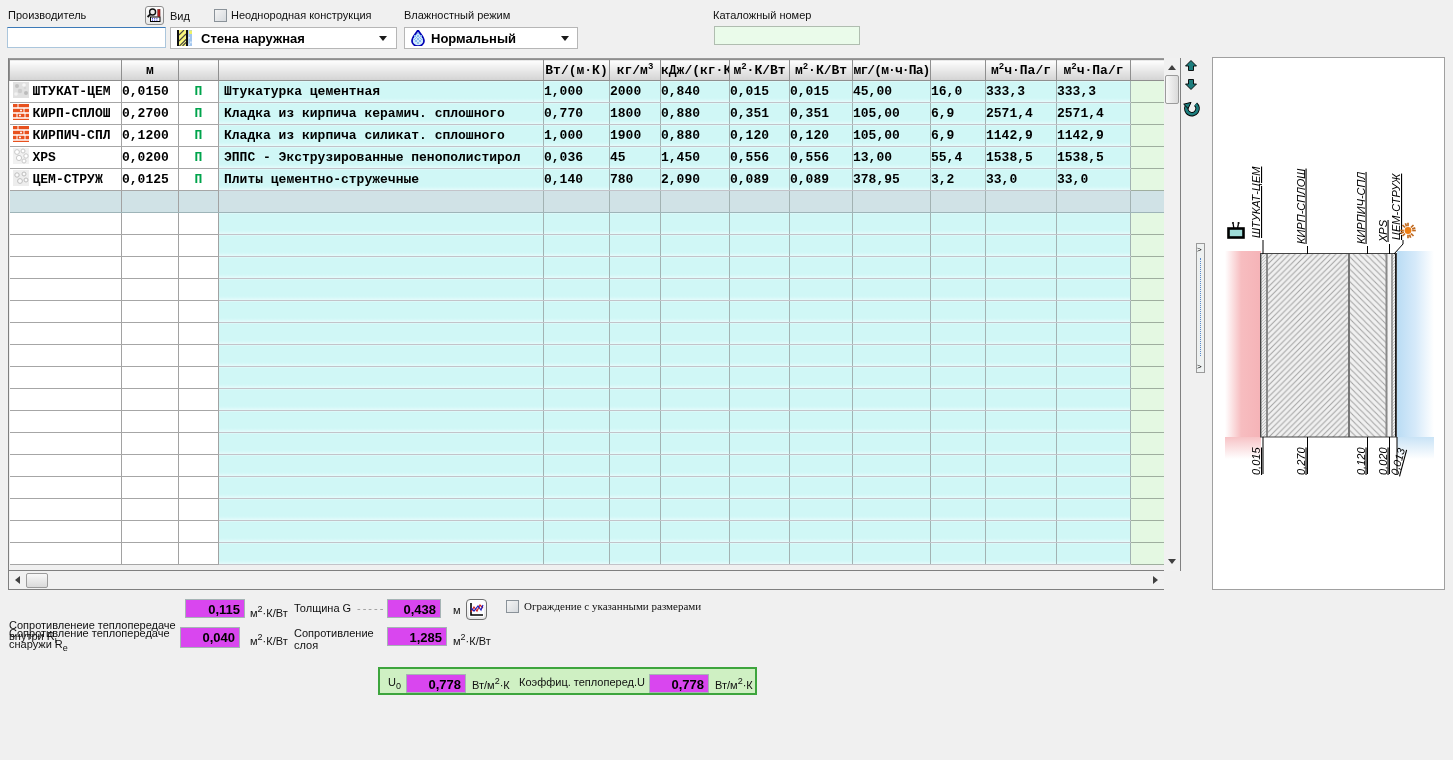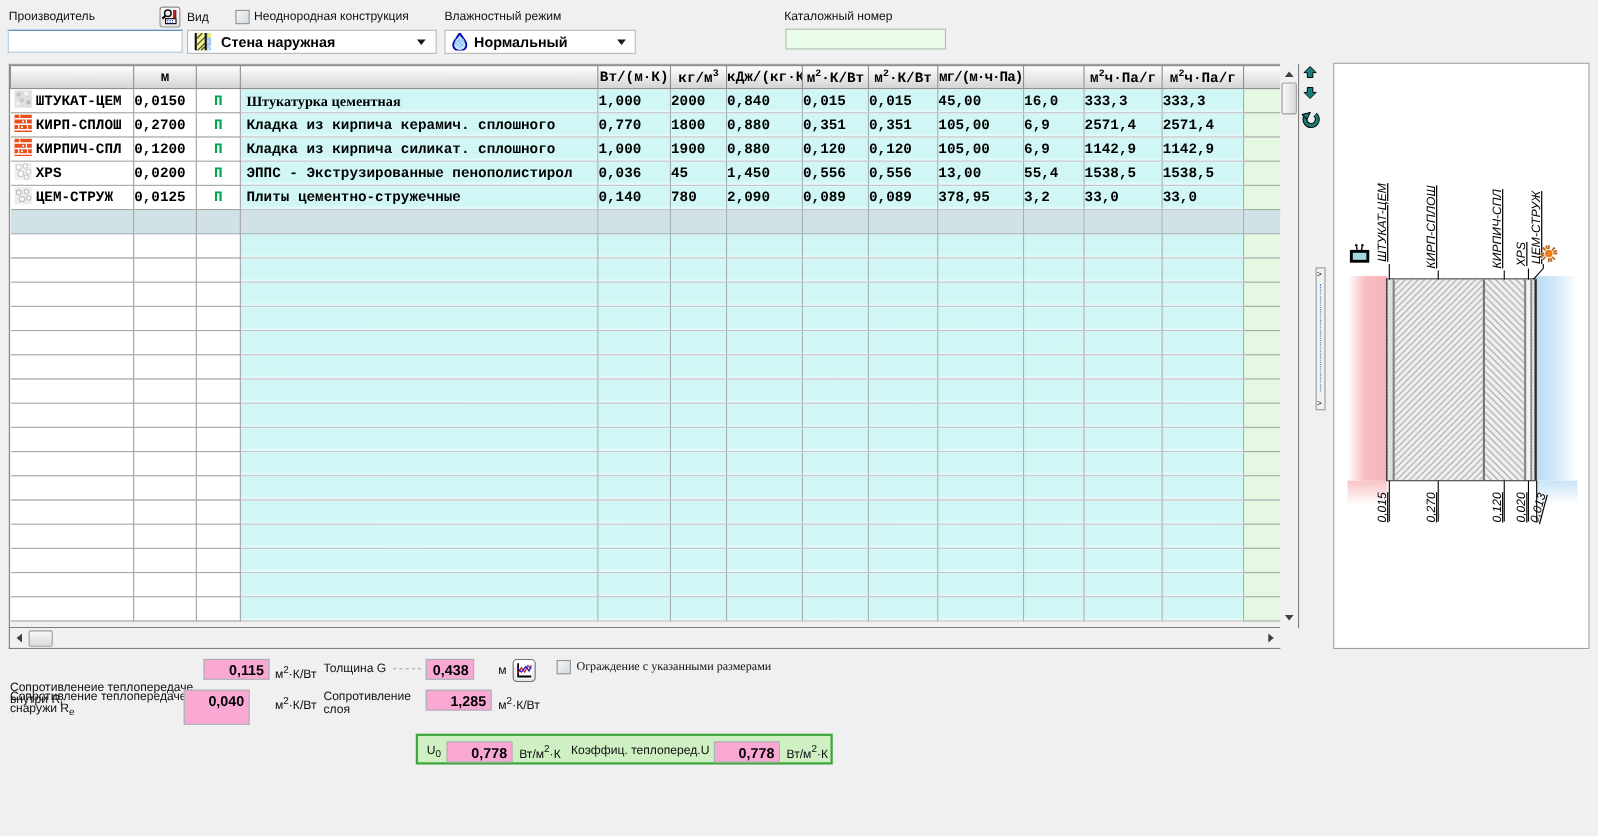--- a/index.html
+++ b/index.html
@@ -25,21 +25,21 @@
 tr.sel td{background:#d0e2e6 !important;border-bottom:1px solid #9eb4b8;}
 td.r{text-align:left;}
 .ic{display:inline-block;vertical-align:-3px;margin-left:3px;margin-right:4px;}
 .pp{color:#00a44c;text-align:center;}
 sup{font-size:9px;} sub{font-size:9px;}
 
 .sbtrack{position:absolute;background:#f1f1f1;}
 .sbthumb{position:absolute;border:1px solid #9b9b9b;border-radius:2px;background:linear-gradient(90deg,#f8f8f8,#dadada);box-sizing:border-box;}
 .arr{position:absolute;width:0;height:0;}
 
-.vin{position:absolute;box-sizing:border-box;background:#f9a8d4;border:1px solid #a5b4b4;font-size:13px;font-weight:bold;text-align:right;padding-right:4px;padding-top:2px;}
+.vin{position:absolute;box-sizing:border-box;background:#d946ef;border:1px solid #a5b4b4;font-size:13px;font-weight:bold;text-align:right;padding-right:4px;padding-top:2px;}
 </style></head>
 <body>
 
 <div class="abs lbl" style="left:8px;top:9px;">Производитель</div>
 <div class="abs txtin" style="left:7px;top:27px;width:157px;height:19px;"></div>
 <div class="btn" style="left:145px;top:6px;width:19px;height:19px;">
 <svg width="17" height="17" viewBox="0 0 17 17" style="position:absolute;left:0px;top:0px;">
  <rect x="4.5" y="10" width="9.5" height="4.5" fill="#fff" stroke="#000" stroke-width="1"></rect>
  <path d="M6 11.6 h6.5 M6 13.2 h6.5" stroke="#3030d0" stroke-width="1" stroke-dasharray="1 1.2"></path>
  <rect x="11.8" y="2.5" width="2.2" height="7" fill="#c02020" stroke="#601010" stroke-width="0.6"></rect>
@@ -118,21 +118,21 @@
                 <rect width="16" height="16" fill="#e0e0e0"></rect>
                 <circle cx="4" cy="4" r="2" fill="#c2c2c2"></circle>
                 <circle cx="11" cy="3" r="1.8" fill="#f6f6f6"></circle>
                 <circle cx="7" cy="9" r="2.2" fill="#cccccc"></circle>
                 <circle cx="13" cy="11" r="2" fill="#bbbbbb"></circle>
                 <circle cx="3" cy="12" r="1.8" fill="#f2f2f2"></circle>
                 <circle cx="12" cy="6" r="1.2" fill="#d5d5d5"></circle>
               </svg></span>ШТУКАТ-ЦЕМ</td>
 <td class="w r" style="padding-right:5px;">0,0150</td>
           <td class="w pp">П</td>
-<td class="c" style="padding-left:5px;font-family:Liberation Serif, serif;">Штукатурка цементная</td>
+<td class="c" style="padding-left:5px;">Штукатурка цементная</td>
 <td class="c r" style="padding-right:7px;">1,000</td>
           <td class="c r" style="padding-right:6px;">2000</td>
 <td class="c r" style="padding-right:7px;">0,840</td>
           <td class="c r" style="padding-right:7px;">0,015</td>
 <td class="c r" style="padding-right:7px;">0,015</td>
           <td class="c r" style="padding-right:9px;">45,00</td>
 <td class="c r" style="padding-right:8px;">16,0</td>
           <td class="c r" style="padding-right:9px;">333,3</td>
 <td class="c r" style="padding-right:9px;">333,3</td>
           <td class="g"></td>
@@ -636,35 +636,35 @@
  </g>
 </g>
 </svg>
 </div>
 
 <div class="abs lbl" style="left:9px;top:620px;line-height:11px;">Сопротивленеие теплопередаче<br>внутри R<sub>i</sub></div>
 <div class="vin" style="left:185px;top:599px;width:60px;height:19px;">0,115</div>
 <div class="abs lbl" style="left:250px;top:604px;">м<sup>2</sup>·К/Вт</div>
 <div class="abs lbl" style="left:294px;top:602px;">Толщина G</div>
 <div class="abs lbl" style="left:357px;top:602px;color:#999;letter-spacing:2px;">-----</div>
-<div class="vin" style="left:387px;top:599px;width:44px;height:19px;">0,438</div>
+<div class="vin" style="left:387px;top:599px;width:54px;height:19px;">0,438</div>
 <div class="abs lbl" style="left:453px;top:604px;">м</div>
 <div class="btn" style="left:466px;top:599px;width:21px;height:21px;border-color:#707070;border-radius:4px;">
  <svg width="15" height="15" style="position:absolute;left:2px;top:2px;">
   <rect width="15" height="15" fill="#fdfdff"></rect>
   <path d="M2 1 V13 H14" stroke="#000" stroke-width="1.6" fill="none"></path>
   <path d="M2 10 L5 5 L8 9 L11 3 L14 6" stroke="#d02020" stroke-width="1.2" fill="none"></path>
   <path d="M2 6 L5 9 L9 4 L12 8 L14 3" stroke="#2020c0" stroke-width="1.2" fill="none"></path>
  </svg>
 </div>
 <div class="cb" style="left:506px;top:600px;"></div>
 <div class="abs lbl" style="left:524px;top:600px;font-family:Liberation Serif, serif;">Ограждение с указанными размерами</div>
 
 <div class="abs lbl" style="left:9px;top:628px;line-height:11px;">Сопротивление теплопередаче<br>снаружи R<sub>e</sub></div>
-<div class="vin" style="left:167px;top:627px;width:60px;height:32px;">0,040</div>
+<div class="vin" style="left:180px;top:627px;width:60px;height:21px;">0,040</div>
 <div class="abs lbl" style="left:250px;top:632px;">м<sup>2</sup>·К/Вт</div>
 <div class="abs lbl" style="left:294px;top:627px;line-height:12px;">Сопротивление<br>слоя</div>
 <div class="vin" style="left:387px;top:627px;width:60px;height:19px;">1,285</div>
 <div class="abs lbl" style="left:453px;top:632px;">м<sup>2</sup>·К/Вт</div>
 
 <div class="abs" style="left:378px;top:667px;width:379px;height:28px;background:#cff0c3;border:2px solid #3da53d;box-sizing:border-box;">
  <div class="abs lbl" style="left:8px;top:7px;">U<sub>0</sub></div>
  <div class="vin" style="left:26px;top:5px;width:60px;height:19px;">0,778</div>
  <div class="abs lbl" style="left:92px;top:7px;">Вт/м<sup>2</sup>·К</div>
  <div class="abs lbl" style="left:139px;top:7px;">Коэффиц. теплоперед.U</div>

